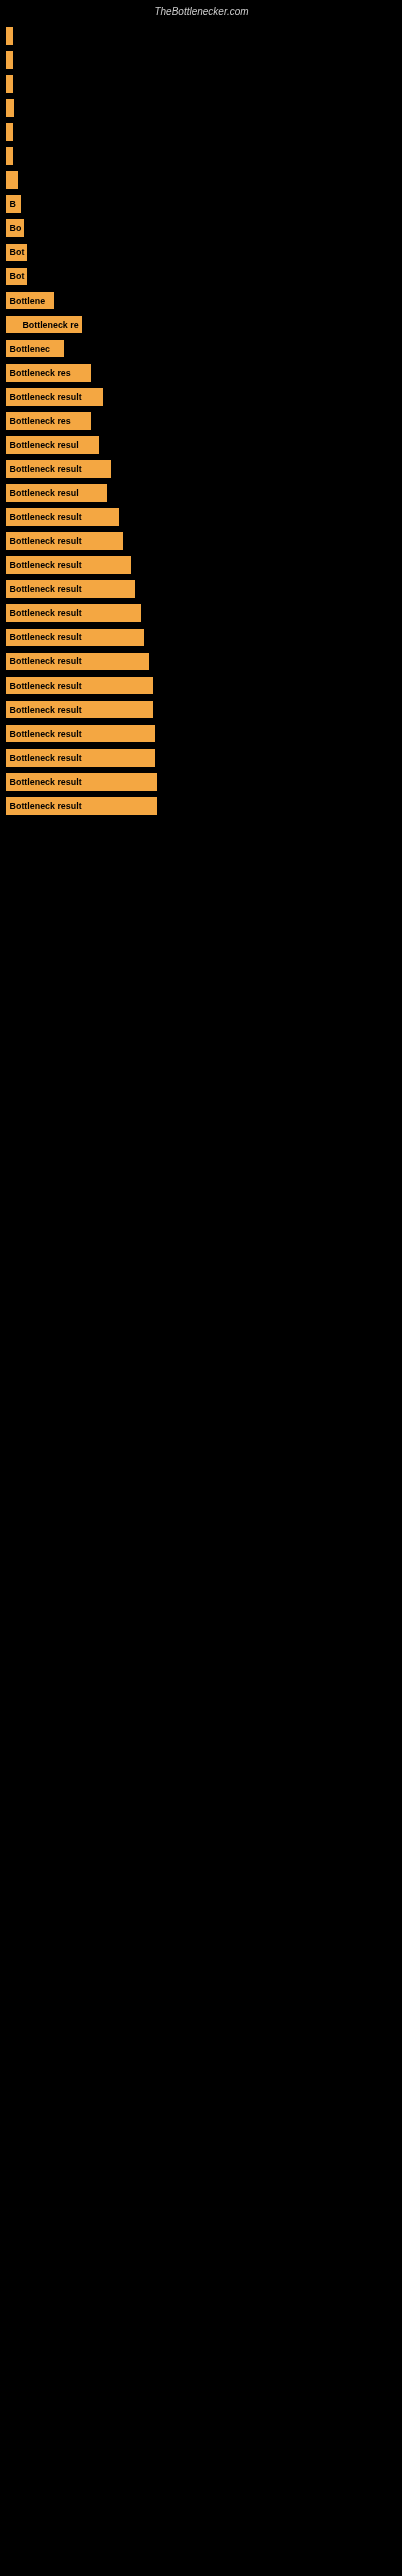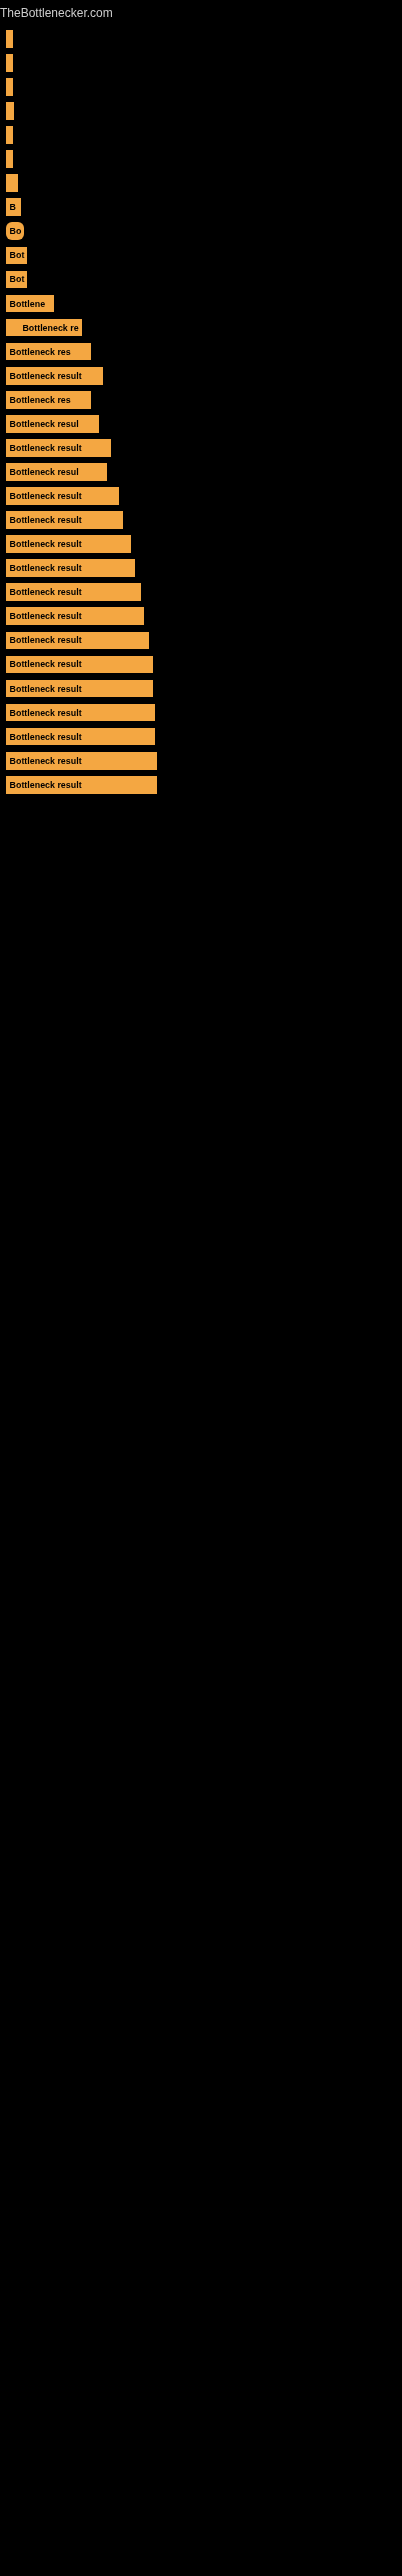--- a/index.html
+++ b/index.html
@@ -9,24 +9,25 @@
     }
     body {
       background-color: #000000;
       width: 403px;
       min-height: 2576px;
       font-family: Arial, sans-serif;
       position: relative;
     }
     .site-title {
       color: #cccccc;
-      font-size: 12px;
-      text-align: left;
+      font-size: 10px;
+      text-align: center;
       padding-top: 6.4px;
       padding-bottom: 6.4px;
+      font-style: italic;
     }
     .bar {
       background-color: #f4a742;
       height: 17.7px;
       display: flex;
       align-items: center;
       padding-left: 3.2px;
       white-space: nowrap;
       overflow: hidden;
     }
@@ -67,21 +68,21 @@
     </div>
     <div class="row-wrapper">
       <div class="bar" style="width: 11.3px;"></div>
     </div>
     <div class="row-wrapper">
       <div class="bar" style="width: 14.5px;">
         <span class="bar-label">B</span>
       </div>
     </div>
     <div class="row-wrapper">
-      <div class="bar" style="width: 17.7px; border-radius: 6px;">
+      <div class="bar" style="width: 17.7px;">
         <span class="bar-label">Bo</span>
       </div>
     </div>
     <div class="row-wrapper">
       <div class="bar" style="width: 21px;">
         <span class="bar-label">Bot</span>
       </div>
     </div>
     <div class="row-wrapper">
       <div class="bar" style="width: 21px;">
@@ -92,20 +93,25 @@
       <div class="bar" style="width: 48px;">
         <span class="bar-label">Bottlene</span>
       </div>
     </div>
     <div class="row-wrapper">
       <div class="bar" style="width: 76px; padding-left: 16px;">
         <span class="bar-label">Bottleneck re</span>
       </div>
     </div>
     <div class="row-wrapper">
+      <div class="bar" style="width: 58px;">
+        <span class="bar-label">Bottlenec</span>
+      </div>
+    </div>
+    <div class="row-wrapper">
       <div class="bar" style="width: 85px;">
         <span class="bar-label">Bottleneck res</span>
       </div>
     </div>
     <div class="row-wrapper">
       <div class="bar" style="width: 97px;">
         <span class="bar-label">Bottleneck result</span>
       </div>
     </div>
     <div class="row-wrapper">

